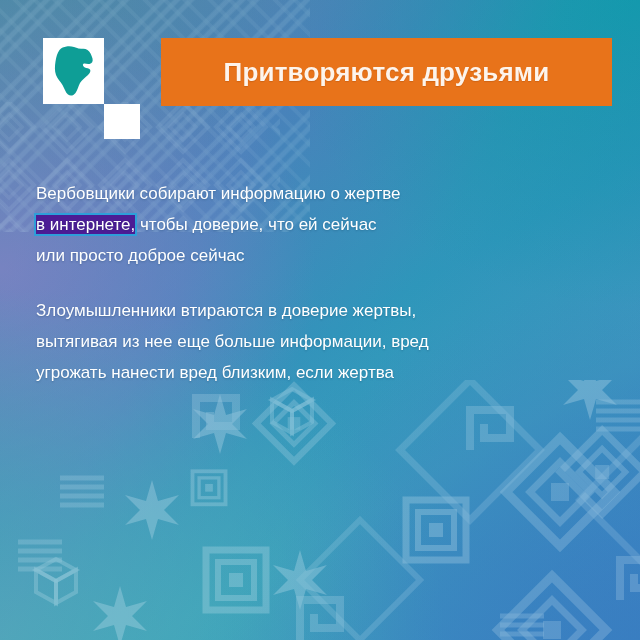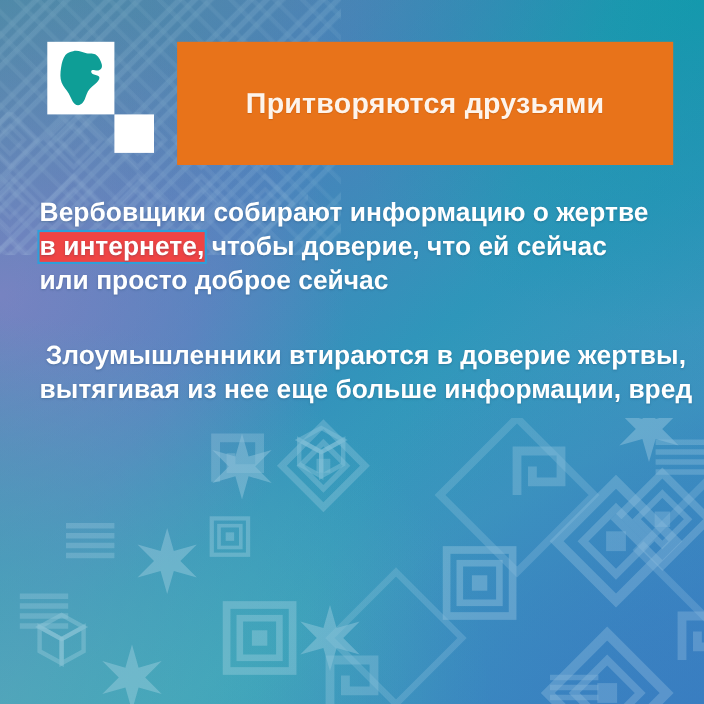--- a/index.html
+++ b/index.html
@@ -46,41 +46,41 @@
   .logo-plate{
     position:absolute;left:0;top:0;width:61px;height:66px;background:#ffffff;
   }
   .logo-map{position:absolute;left:9px;top:7px;width:44px;height:52px;}
   .logo-dot{
     position:absolute;left:61px;top:66px;width:36px;height:35px;background:#ffffff;
   }
 
   
   .banner{
-    position:absolute;left:161px;top:38px;width:451px;height:112px;
+    position:absolute;left:161px;top:38px;width:451px;height:68px;
     background:#e8731a;
     display:flex;align-items:center;justify-content:center;
   }
   .banner-title{
     color:#fdf4ec;font-size:26px;font-weight:bold;letter-spacing:.2px;
     line-height:1.1;white-space:nowrap;
     text-shadow:0 1px 1px rgba(120,50,0,.22);
   }
 
   
   .para{position:absolute;left:36px;}
   .para-1{top:178px;}
-  .para-2{top:308px;text-align:center;}
+  .para-2{top:295px;}
   .line{
-    color:#ffffff;font-size:24px;line-height:31px;font-weight:700;
+    color:#ffffff;font-size:17px;line-height:31px;font-weight:400;
     white-space:nowrap;
     text-shadow:0 1px 2px rgba(20,60,90,.30);
   }
   .line > .hl{
-    background:#ef4444;
+    background:#4c1d95;
     box-shadow:0 0 0 2px #2e9fd9;
     padding:0;
   }
   .line-plain{display:block;}
 </style>
 </head>
 <body>
 
 <div class="card">
 
@@ -192,15 +192,16 @@
     </div>
     <div class="line"><span class="hl">в интернете,</span><span> чтобы доверие, что ей сейчас</span></div>
     <div class="line line-plain">или просто доброе сейчас</div>
   </div>
 
   <div class="para para-2">
     <div class="line">
       <span class="full-hl">Злоумышленники втираются в доверие жертвы,</span>
     </div>
     <div class="line line-plain">вытягивая из нее еще больше информации, вред</div>
+    <div class="line line-plain">угрожать нанести вред близким, если жертва</div>
   </div>
 
 </div>
 
 </body></html>

